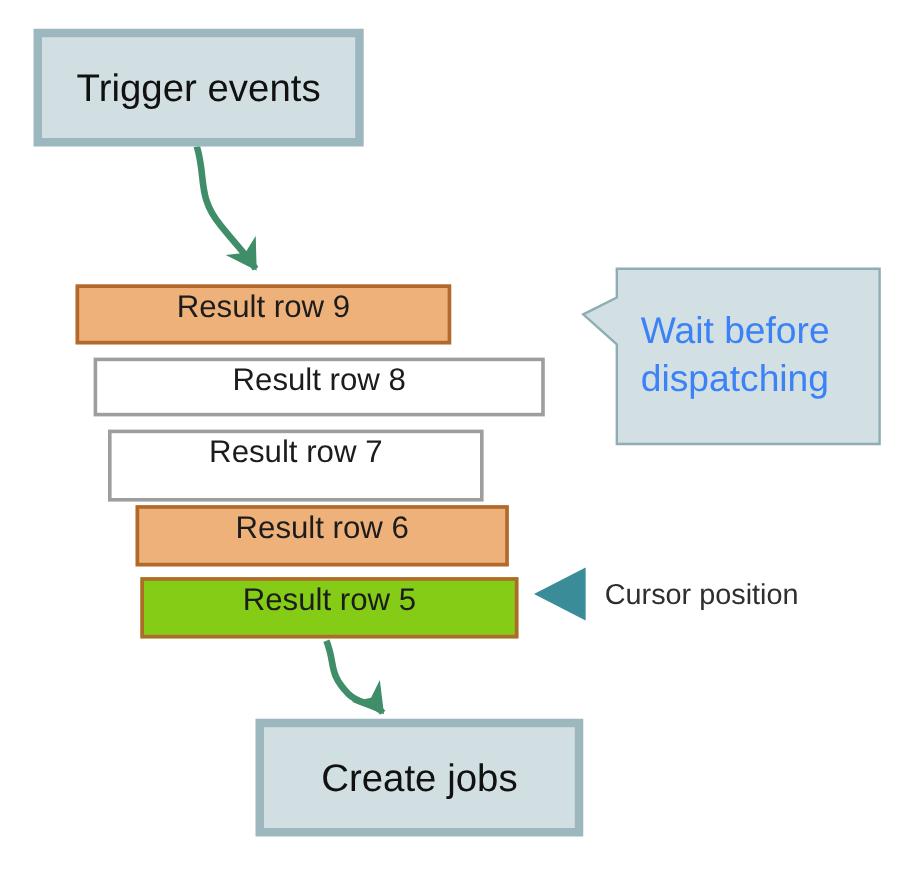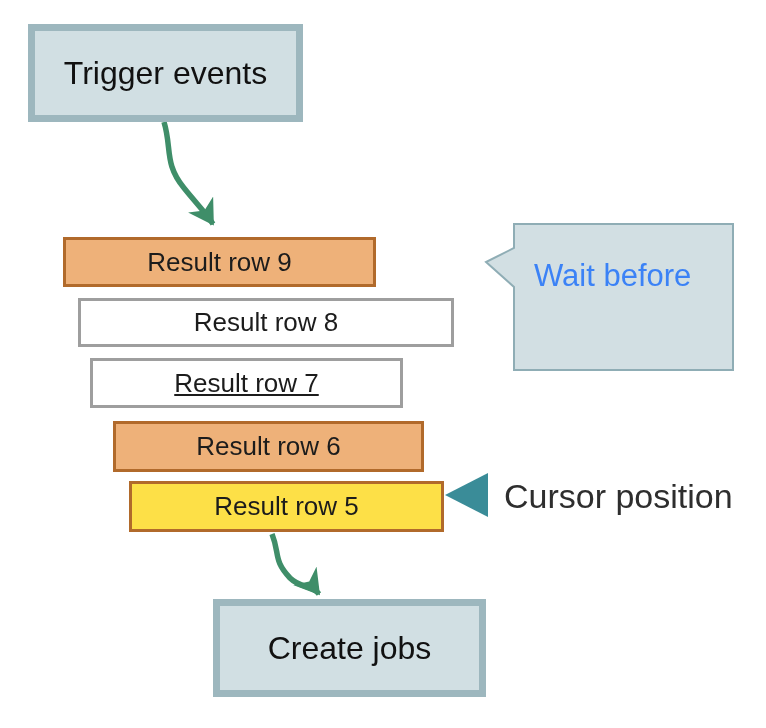--- a/index.html
+++ b/index.html
@@ -16,42 +16,42 @@
     border:7px solid #1d4ed8;
     background:#d1dfe3;
     font-size:32px;color:#111111;
     box-sizing:border-box;
     text-align:center;
   }
   .node.trigger{left:28px;top:24px;width:275px;height:98px;}
   .node.create{left:189px;top:599px;width:273px;height:98px;}
   .rowbox{
     position:absolute;
-    display:flex;align-items:center;justify-content:center;
+    display:flex;align-items:flex-start;justify-content:center;
     box-sizing:border-box;
     border:3px solid;
     font-size:26px;color:#1c1c1c;
   }
   .rowbox.r0{left:63px; top:237px;width:313px;height:50px;}
   .rowbox.r1{left:78px; top:298px;width:376px;height:49px;}
-  .rowbox.r2{left:90px; top:358px;width:313px;height:50px;text-decoration:underline;}
+  .rowbox.r2{left:90px; top:358px;width:313px;height:60px;}
   .rowbox.r3{left:113px;top:421px;width:311px;height:51px;}
   .rowbox.r4{left:117px;top:481px;width:315px;height:51px;}
   .overlay{
     position:absolute;left:0;top:0;width:766px;height:728px;
     pointer-events:none;
   }
   .callout-text{
     position:absolute;left:534px;top:256px;
     font-size:31px;line-height:40px;color:#3b82f6;
     white-space:nowrap;
   }
   .cursor-label{
     position:absolute;left:504px;top:474px;
-    font-size:34px;line-height:44px;color:#2e2e2e;
+    font-size:24px;line-height:44px;color:#2e2e2e;
     white-space:nowrap;
   }
 </style>
 </head>
 <body>
 
 <div class="canvas">
 
   <svg class="overlay" width="766" height="728" viewBox="0 0 766 728">
     <defs>
@@ -78,26 +78,27 @@
   </div>
   <div class="rowbox r1" style="background-color: rgb(255, 255, 255); border-color: rgb(158, 158, 158);">
     <span>Result row 8</span>
   </div>
   <div class="rowbox r2" style="background-color: rgb(255, 255, 255); border-color: rgb(158, 158, 158);">
     <span>Result row 7</span>
   </div>
   <div class="rowbox r3" style="background-color: rgb(238, 177, 121); border-color: rgb(177, 106, 43);">
     <span>Result row 6</span>
   </div>
-  <div class="rowbox r4" style="background-color: #fde047; border-color: rgb(177, 106, 43); margin-left: 12px;">
+  <div class="rowbox r4" style="background-color: #84cc16; border-color: rgb(177, 106, 43);">
     <span>Result row 5</span>
   </div>
 
   <div class="callout-text">
     <div>Wait before</div>
+    <div>dispatching</div>
   </div>
 
   <div class="cursor-label">Cursor position</div>
 
   <div class="node create" style="background-color: rgb(209, 223, 227); border-color: rgb(157, 183, 190); margin-left: 24px;">
     <span>Create jobs</span>
   </div>
 
 </div>
 

